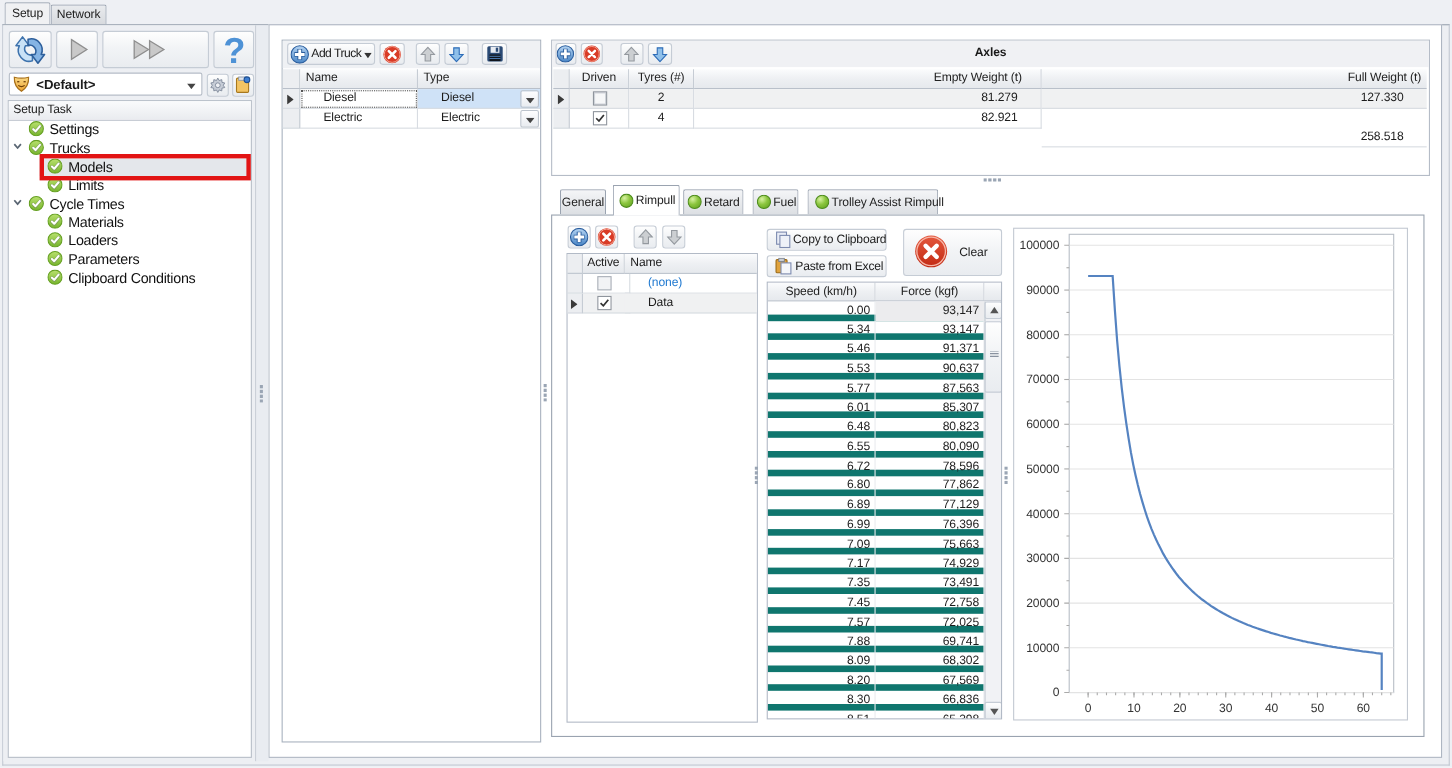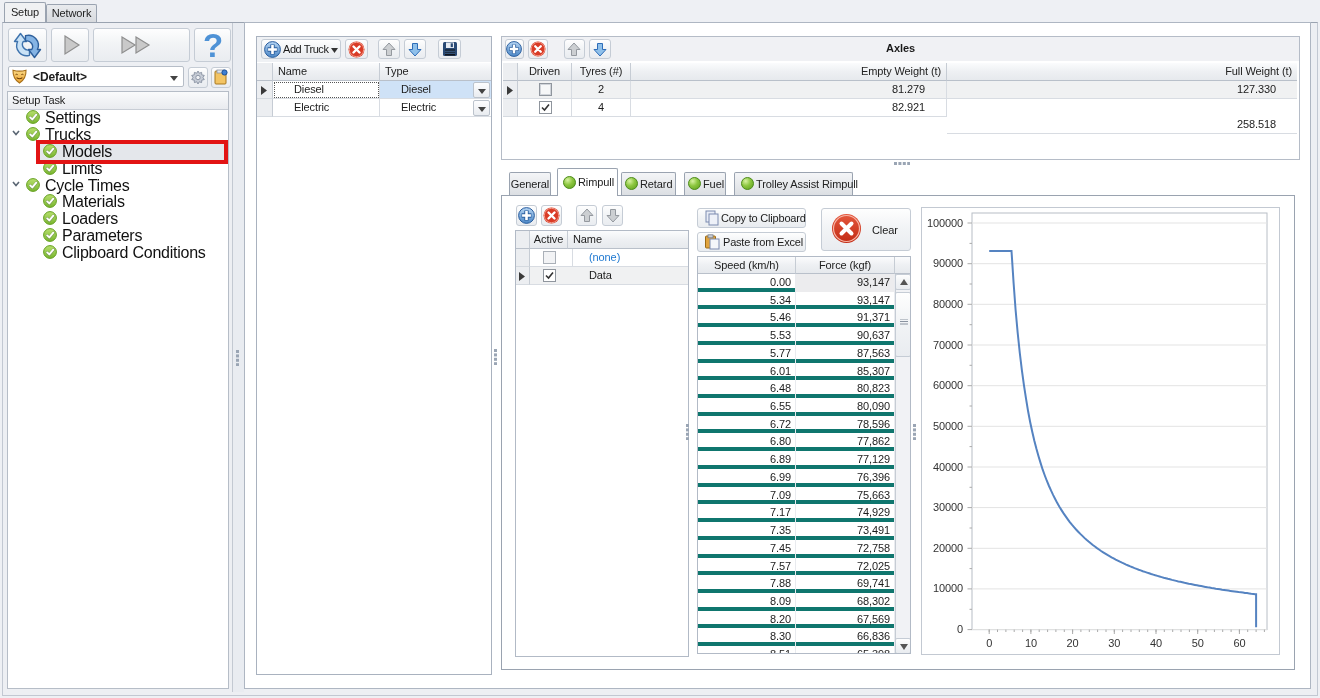--- a/index.html
+++ b/index.html
@@ -67,21 +67,21 @@
 <svg class="abs" style="left:213px;top:69px" width="16" height="16" viewBox="0 0 16 16">
   <rect x="2" y="2" width="11" height="13" rx="1" fill="#f3c463" stroke="#a8781e"></rect>
   <rect x="4" y="1" width="7" height="3" fill="#e0e6ee" stroke="#8a93a2" stroke-width="0.8"></rect>
   <circle cx="11.5" cy="3.5" r="2.6" fill="#3f7fd2" stroke="#1d4f94"></circle>
 </svg>
 
 <div class="abs" style="left:7px;top:91px;width:222px;height:598px;background:#fff;border:1px solid #b6bdc7"></div>
 <div class="abs" style="left:8px;top:92px;width:220px;height:18px;background:linear-gradient(#fafbfc,#e9ebef);border-bottom:1px solid #c8cdd5;line-height:17px;padding-left:4px;color:#222">Setup Task</div>
 
 <style>
-.trow{position:absolute;height:17px;line-height:16px;font-size:16px;letter-spacing:-0.25px;color:#111}
+.trow{position:absolute;height:17px;line-height:16px;font-size:13px;letter-spacing:-0.25px;color:#111}
 .tchk{position:absolute;width:14px;height:14px}
 </style>
 <svg class="abs" style="left:12px;top:130px" width="8" height="6" viewBox="0 0 8 6">
     <path d="M1 1 L4 4.5 L7 1" stroke="#5a6673" stroke-width="1.6" fill="none"></path>
   </svg>
 <svg class="abs" style="left:12px;top:181px" width="8" height="6" viewBox="0 0 8 6">
     <path d="M1 1 L4 4.5 L7 1" stroke="#5a6673" stroke-width="1.6" fill="none"></path>
   </svg>
 <div class="abs" style="left:36px;top:144px;width:190px;height:16px;background:#e4e7eb"></div>
 <svg width="0" height="0">
@@ -255,21 +255,21 @@
 <svg class="abs" style="left:567px;top:42px" width="14" height="15" viewBox="0 0 14 15">
   <path d="M7 1 L13 7.5 L9.5 7.5 L9.5 13.5 L4.5 13.5 L4.5 7.5 L1 7.5 Z" fill="#cccfd2" stroke="#94999f" stroke-width="1"></path>
 </svg>
 <svg class="abs" style="left:593px;top:42px" width="14" height="15" viewBox="0 0 14 15">
   <path d="M7 14 L13 7.5 L9.5 7.5 L9.5 1.5 L4.5 1.5 L4.5 7.5 L1 7.5 Z" fill="#8fc0ea" stroke="#2e6db8" stroke-width="1"></path>
 </svg>
 
 <div class="gind" style="left:503px;top:63px;width:15px;height:18px;border-bottom:1px solid #b9c0ca"></div>
 <div class="ghead" style="left:518px;top:63px;width:54px;height:18px;line-height:17px;text-align:center">Driven</div>
 <div class="ghead" style="left:572px;top:63px;width:59px;height:18px;line-height:17px;text-align:center">Tyres (#)</div>
-<div class="ghead" style="left:631px;top:63px;width:316px;height:18px;line-height:17px;text-align:right;padding-right:5px">Empty Weight (t)</div>
+<div class="ghead" style="left:631px;top:63px;width:316px;height:18px;line-height:17px;text-align:right;padding-right:17px">Empty Weight (t)</div>
 <div class="ghead" style="left:947px;top:63px;width:350px;height:18px;line-height:17px;text-align:right;padding-right:5px;border-right:none">Full Weight (t)</div>
 
 <div class="gind" style="left:503px;top:81px;width:15px;height:18px">
     <svg style="position:absolute;left:4px;top:5px" width="6" height="9" viewBox="0 0 6 9">
       <path d="M0 0 L6 4.5 L0 9 Z" fill="#3a3a3a"></path>
     </svg>
   </div>
 <div class="gcell" style="left:518px;top:81px;width:54px;height:18px;background:#f0f1f2"></div>
 <div class="gcell" style="left:572px;top:81px;width:59px;height:18px;background:#f0f1f2;text-align:center">2</div>
 <div class="gcell" style="left:631px;top:81px;width:316px;height:18px;background:#f0f1f2;text-align:right">81.279</div>
@@ -388,21 +388,21 @@
 <svg width="0" height="0">
       <defs>
         <linearGradient id="redg" x1="0" y1="0" x2="0" y2="1">
           <stop offset="0" stop-color="#e4573d"></stop>
           <stop offset="1" stop-color="#c22b14"></stop>
         </linearGradient>
       </defs>
     </svg>
 
 <style>
-.srow{position:relative;height:17.72px;border-bottom:4px solid #0f766e;font-size:11px}
+.srow{position:relative;height:17.72px;border-bottom:6px solid #0f766e;font-size:11px}
 .srow.sel .sc2{background:#ececee}
 .sc1{position:absolute;left:0;top:0;width:98px;height:17.72px;line-height:17.5px;text-align:right;padding-right:4px;border-right:1px solid #e9ebef}
 .sc2{position:absolute;left:98px;top:0;width:99px;height:17.72px;line-height:17.5px;text-align:right;padding-right:4px;border-right:1px solid #e9ebef}
 </style>
 <div class="abs" style="left:697px;top:256px;width:214px;height:398px;background:#fff;border:1px solid #b2bac6;overflow:hidden">
 <div class="ghead" style="left:0px;top:0px;width:98px;height:17px;line-height:16px;text-align:center">Speed (km/h)</div>
 <div class="ghead" style="left:98px;top:0px;width:99px;height:17px;line-height:16px;text-align:center">Force (kgf)</div>
 <div class="ghead" style="left:197px;top:0px;width:16px;height:17px;border-right:none"></div>
 <div style="position:absolute;left:0;top:17px;width:197px">
 <div class="srow sel">

